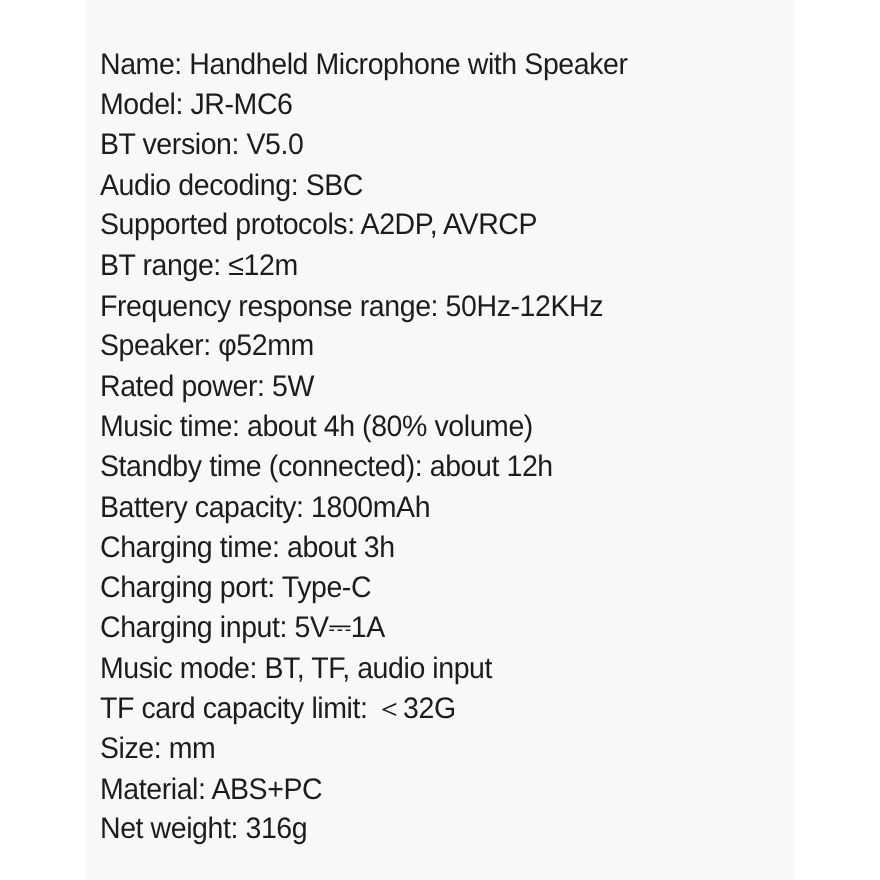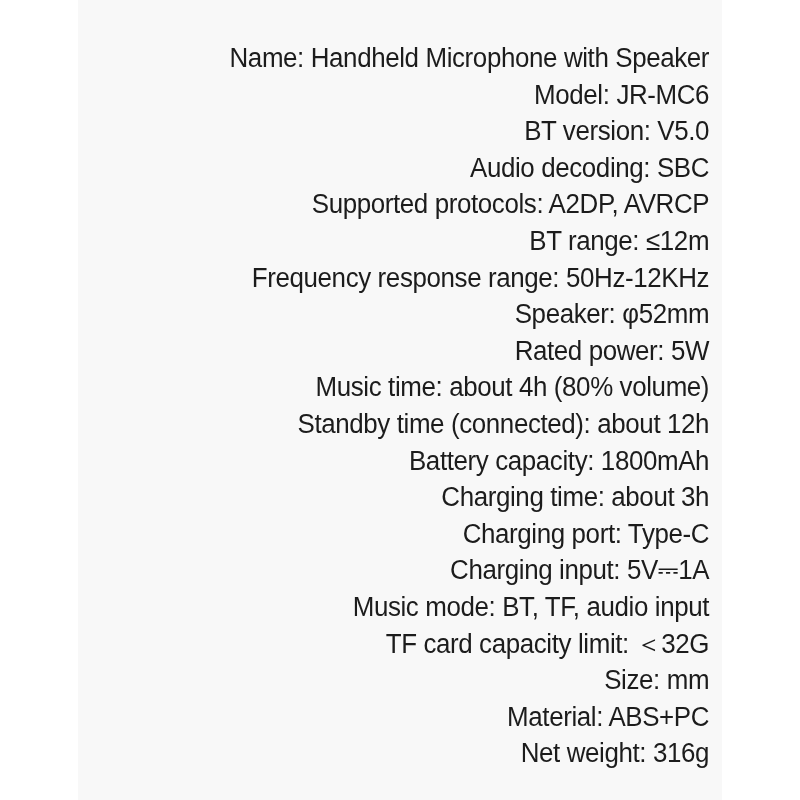--- a/index.html
+++ b/index.html
@@ -25,21 +25,21 @@
     top: 0;
     width: 644px;
     height: 800px;
     background: #f8f8f8;
   }
   .spec-list {
     position: absolute;
     left: 0;
     right: 0;
     top: 40px;
-    text-align: right;
+    text-align: left;
   }
   .spec-line {
     font-size: 27px;
     line-height: 36.6px;
     color: #1c1c1c;
     letter-spacing: -0.4px;
     white-space: nowrap;
     transform: scaleX(0.96);
     transform-origin: center;
   }

